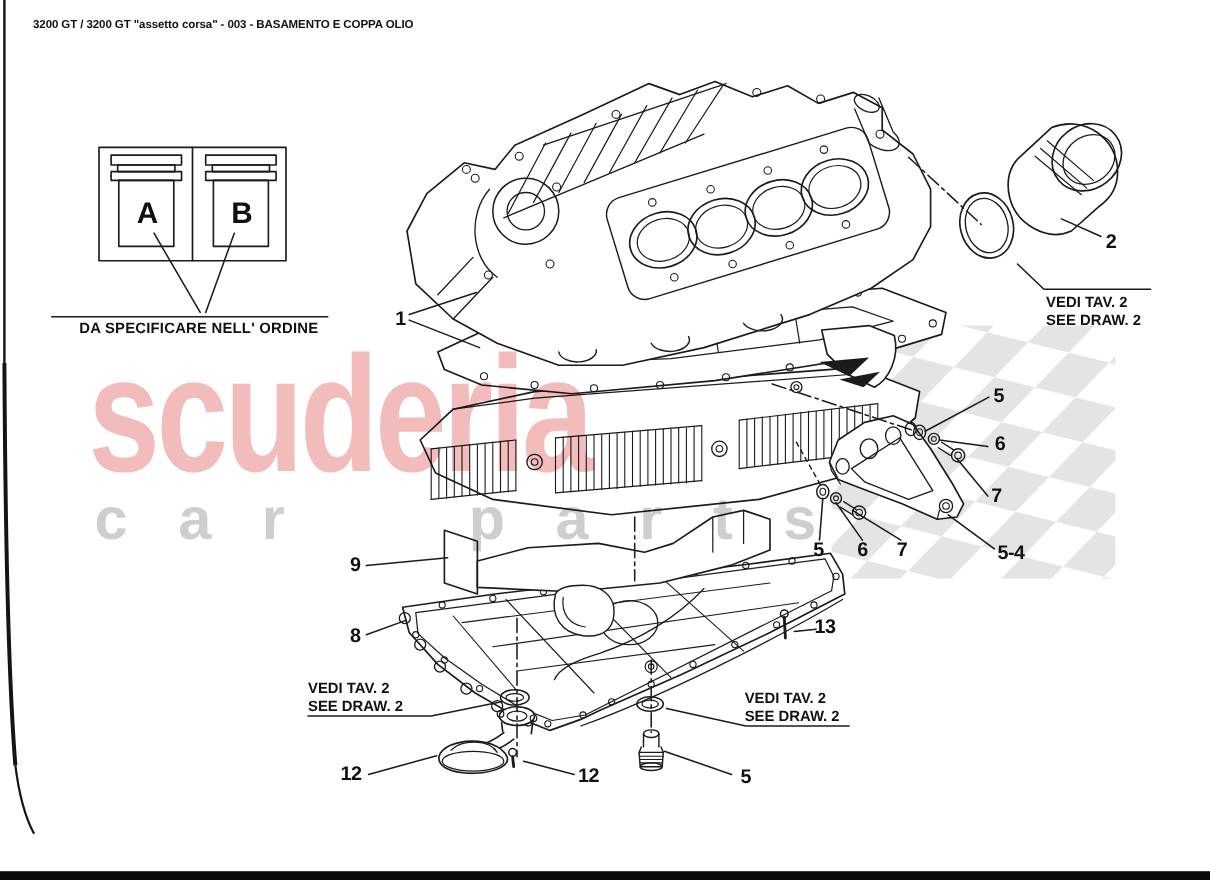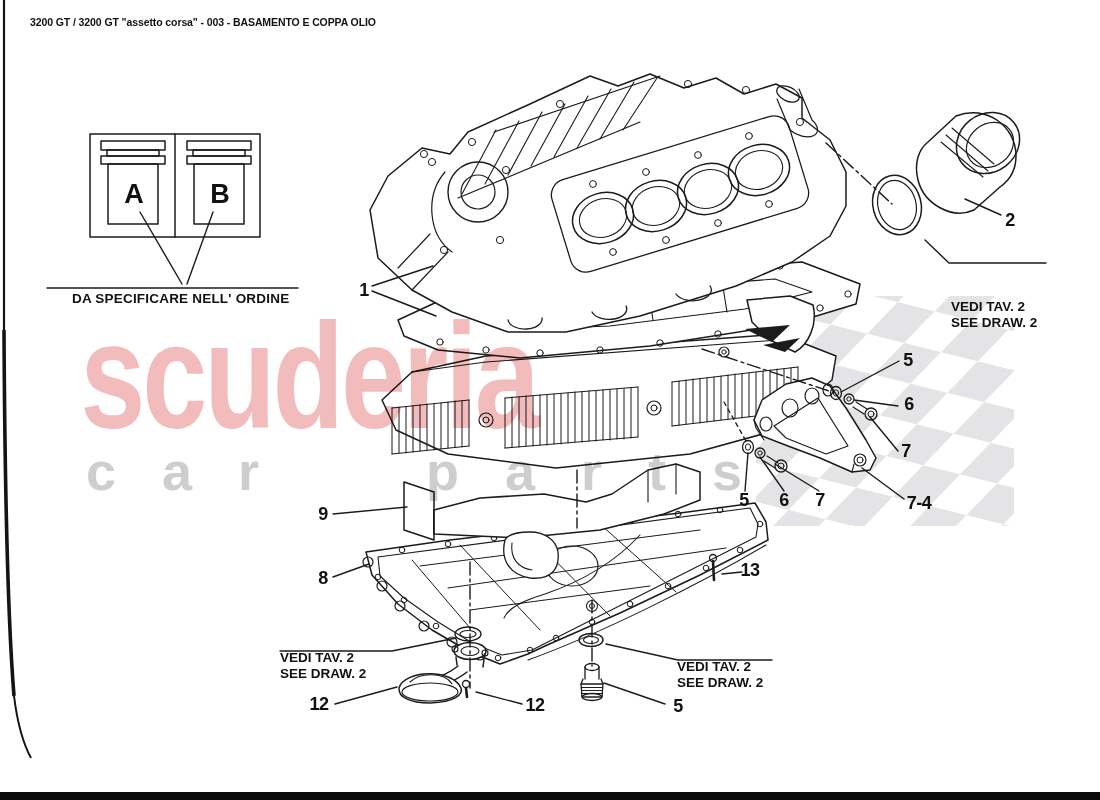--- a/index.html
+++ b/index.html
@@ -6,21 +6,21 @@
   .stage{position:relative;width:1100px;height:800px;background:#fff;overflow:hidden;
          font-family:"Liberation Sans",sans-serif;color:#111;}
   .stage svg{position:absolute;left:0;top:0;}
   #wm{z-index:2;pointer-events:none;mix-blend-mode:multiply;}
   #art{z-index:1;}
   .txt{position:absolute;z-index:5;white-space:nowrap;}
   .title{left:30px;top:16px;font-size:10.5px;font-weight:bold;letter-spacing:-0.1px;}
   .note{left:48px;font-size:13.5px;font-weight:bold;letter-spacing:0.2px;padding-left:24px;}
   .legend-letter{position:absolute;z-index:5;transform:translate(-50%,-50%);
                  font-size:27px;font-weight:bold;}
-  .vedi{position:absolute;z-index:5;font-size:13.5px;font-weight:bold;line-height:16px;margin-top:32px;}
+  .vedi{position:absolute;z-index:5;font-size:13.5px;font-weight:bold;line-height:16px;}
   .co{position:absolute;z-index:6;transform:translate(-50%,-50%);
       font-size:18px;font-weight:bold;letter-spacing:-0.5px;cursor:pointer;}
   .bottom-bar{position:absolute;z-index:7;left:0;top:792px;width:1100px;height:8px;background:#0b0b0b;}
 </style>
 </head>
 <body>
 
 <div class="stage">
 
 <svg id="art" width="1100" height="800" viewBox="0 0 1100 800">
@@ -332,21 +332,21 @@
 </div>
 
 <div class="co" style="left:364px;top:290px">1</div>
 <div class="co" style="left:1010px;top:220px">2</div>
 <div class="co" style="left:908px;top:360px">5</div>
 <div class="co" style="left:909px;top:404px">6</div>
 <div class="co" style="left:906px;top:451px">7</div>
 <div class="co" style="left:744px;top:500px">5</div>
 <div class="co" style="left:784px;top:500px">6</div>
 <div class="co" style="left:820px;top:500px">7</div>
-<div class="co" style="left:919px;top:503px">7-4</div>
+<div class="co" style="left:919px;top:503px">5-4</div>
 <div class="co" style="left:323px;top:514px">9</div>
 <div class="co" style="left:323px;top:578px">8</div>
 <div class="co" style="left:750px;top:570px">13</div>
 <div class="co" style="left:319px;top:704px">12</div>
 <div class="co" style="left:535px;top:705px">12</div>
 <div class="co" style="left:678px;top:706px">5</div>
 
 <div class="bottom-bar"></div>
 
 </div>

